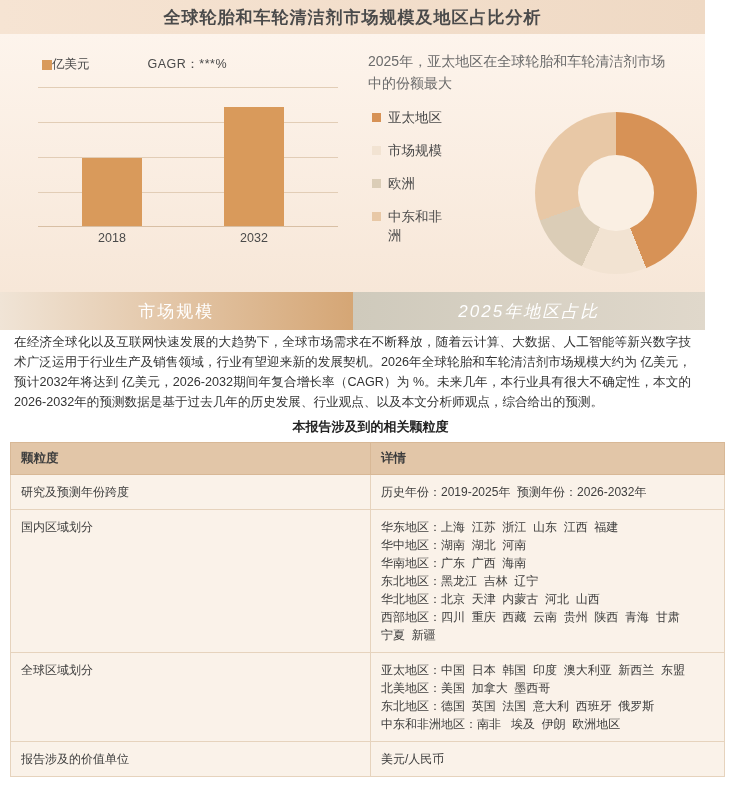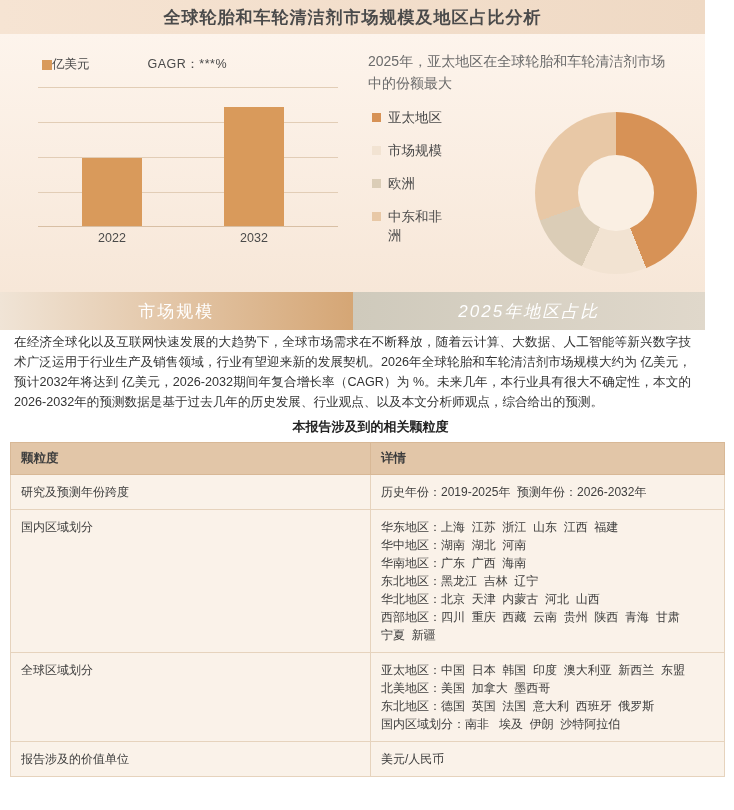--- a/index.html
+++ b/index.html
@@ -277,21 +277,21 @@
         <div class="grid-line" style="top:0px;"></div>
         <div class="grid-line" style="top:35px;"></div>
         <div class="grid-line" style="top:70px;"></div>
         <div class="grid-line" style="top:105px;"></div>
         <div class="axis-line"></div>
         <div class="bars">
           <div class="bar b1" style="height:68px;"></div>
           <div class="bar b2" style="height:119px;"></div>
         </div>
         <div class="bar-labels">
-          <div class="bar-label l1">2022</div>
+          <div class="bar-label l1">2018</div>
           <div class="bar-label l2">2032</div>
         </div>
       </div>
     </div>
 
     <div class="panel-right">
       <div class="right-title">2025年，亚太地区在全球轮胎和车轮清洁剂市场中的份额最大</div>
 
       <div class="donut-legend">
         <div class="item">
@@ -355,21 +355,21 @@
           <div class="cell-line">西部地区：四川  重庆  西藏  云南  贵州  陕西  青海  甘肃</div>
           <div class="cell-line">宁夏  新疆</div>
         </td>
       </tr>
       <tr>
         <td>全球区域划分</td>
         <td>
           <div class="cell-line">亚太地区：中国  日本  韩国  印度  澳大利亚  新西兰  东盟</div>
           <div class="cell-line">北美地区：美国  加拿大  墨西哥</div>
           <div class="cell-line">东北地区：德国  英国  法国  意大利  西班牙  俄罗斯</div>
-          <div class="cell-line">国内区域划分：南非   埃及  伊朗  沙特阿拉伯</div>
+          <div class="cell-line">中东和非洲地区：南非   埃及  伊朗  欧洲地区</div>
         </td>
       </tr>
       <tr>
         <td>报告涉及的价值单位</td>
         <td>
           <div class="cell-line">美元/人民币</div>
         </td>
       </tr>
     </tbody>
   </table>

